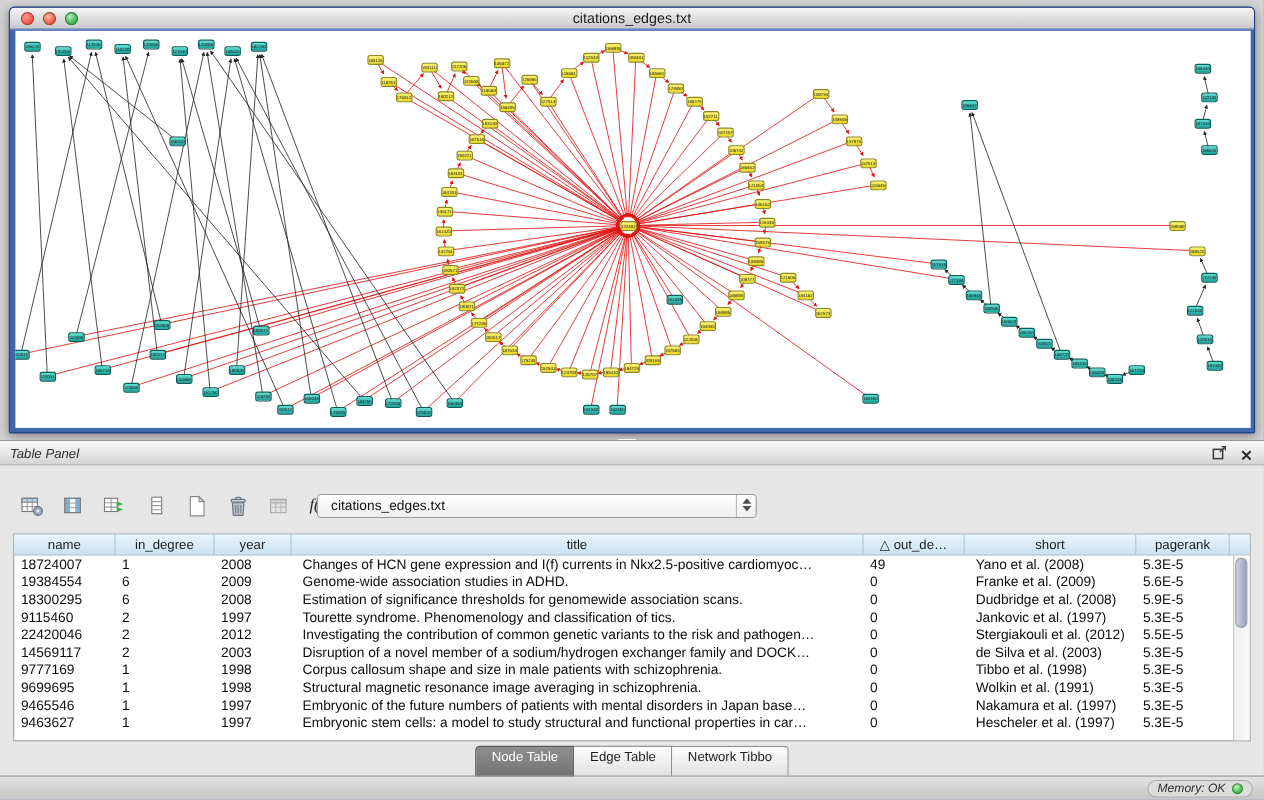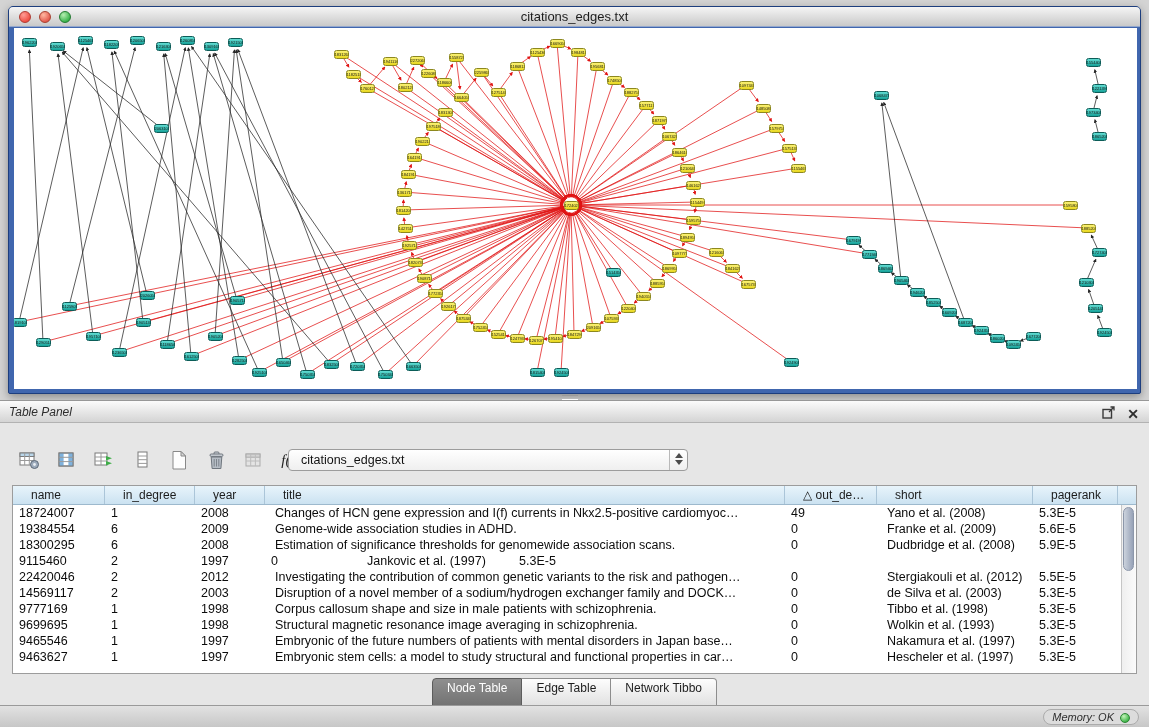--- a/index.html
+++ b/index.html
@@ -69,22 +69,22 @@
     border-bottom:5px solid #4c4c4c; margin:3px auto 2px; }
   .tri-down { width:0; height:0; border-left:4px solid transparent; border-right:4px solid transparent;
     border-top:5px solid #4c4c4c; margin:0 auto; }
 
   .table-wrap {
     position:absolute; left:12px; right:12px; top:84px; height:189px;
     background:#fff; border:1px solid #9c9c9c;
   }
   .table-header { display:flex; height:19px; background:linear-gradient(#e8f4fb,#cbe2f1);
     border-bottom:1px solid #9db9cd; padding-right:15px; }
-  .hcell { font-size:12px; line-height:18px; text-align:left; color:#1c1c1c;
-    border-right:1px solid #abc5d8; overflow:hidden; white-space:nowrap; flex:none;padding-left:18px; }
+  .hcell { font-size:12px; line-height:18px; text-align:center; color:#1c1c1c;
+    border-right:1px solid #abc5d8; overflow:hidden; white-space:nowrap; flex:none; }
   .table-body { position:absolute; left:0; right:15px; top:19px; bottom:0; overflow:hidden; }
   .trow { display:flex; height:16px; }
   .tcell { font-size:12.5px; line-height:16px; padding-left:6px; color:#0c0c0c;
     white-space:nowrap; overflow:hidden; flex:none; }
   .c0{width:92px} .c1{width:90px} .c2{width:70px} .c3{width:520px} .c4{width:92px} .c5{width:156px} .c6{width:85px}
   .tcell.c3, .tcell.c5 { padding-left:10px; }
   .vscroll { position:absolute; top:19px; right:0; bottom:0; width:15px;
     background:linear-gradient(to right,#efefef,#fbfbfb); border-left:1px solid #c6c6c6; }
   .vthumb { position:absolute; top:2px; left:1px; width:11px; height:64px; border-radius:6px;
     background:linear-gradient(to right,#ccd3dd,#97a2b7); border:1px solid #8c97aa; }
@@ -569,20 +569,21 @@
           <div class="tcell c2">2008</div>
           <div class="tcell c3">Estimation of significance thresholds for genomewide association scans.</div>
           <div class="tcell c4">0</div>
           <div class="tcell c5">Dudbridge et al. (2008)</div>
           <div class="tcell c6">5.9E-5</div>
         </div>
         <div class="trow">
           <div class="tcell c0">9115460</div>
           <div class="tcell c1">2</div>
           <div class="tcell c2">1997</div>
+          <div class="tcell c3">Tourette syndrome. Phenomenology and classification of tics.</div>
           <div class="tcell c4">0</div>
           <div class="tcell c5">Jankovic et al. (1997)</div>
           <div class="tcell c6">5.3E-5</div>
         </div>
         <div class="trow">
           <div class="tcell c0">22420046</div>
           <div class="tcell c1">2</div>
           <div class="tcell c2">2012</div>
           <div class="tcell c3">Investigating the contribution of common genetic variants to the risk and pathogen…</div>
           <div class="tcell c4">0</div>
@@ -606,21 +607,21 @@
           <div class="tcell c4">0</div>
           <div class="tcell c5">Tibbo et al. (1998)</div>
           <div class="tcell c6">5.3E-5</div>
         </div>
         <div class="trow">
           <div class="tcell c0">9699695</div>
           <div class="tcell c1">1</div>
           <div class="tcell c2">1998</div>
           <div class="tcell c3">Structural magnetic resonance image averaging in schizophrenia.</div>
           <div class="tcell c4">0</div>
-          <div class="tcell c5">Wolkin et al. (1993)</div>
+          <div class="tcell c5">Wolkin et al. (1991)</div>
           <div class="tcell c6">5.3E-5</div>
         </div>
         <div class="trow">
           <div class="tcell c0">9465546</div>
           <div class="tcell c1">1</div>
           <div class="tcell c2">1997</div>
           <div class="tcell c3">Embryonic of the future numbers of patients with mental disorders in Japan base…</div>
           <div class="tcell c4">0</div>
           <div class="tcell c5">Nakamura et al. (1997)</div>
           <div class="tcell c6">5.3E-5</div>

